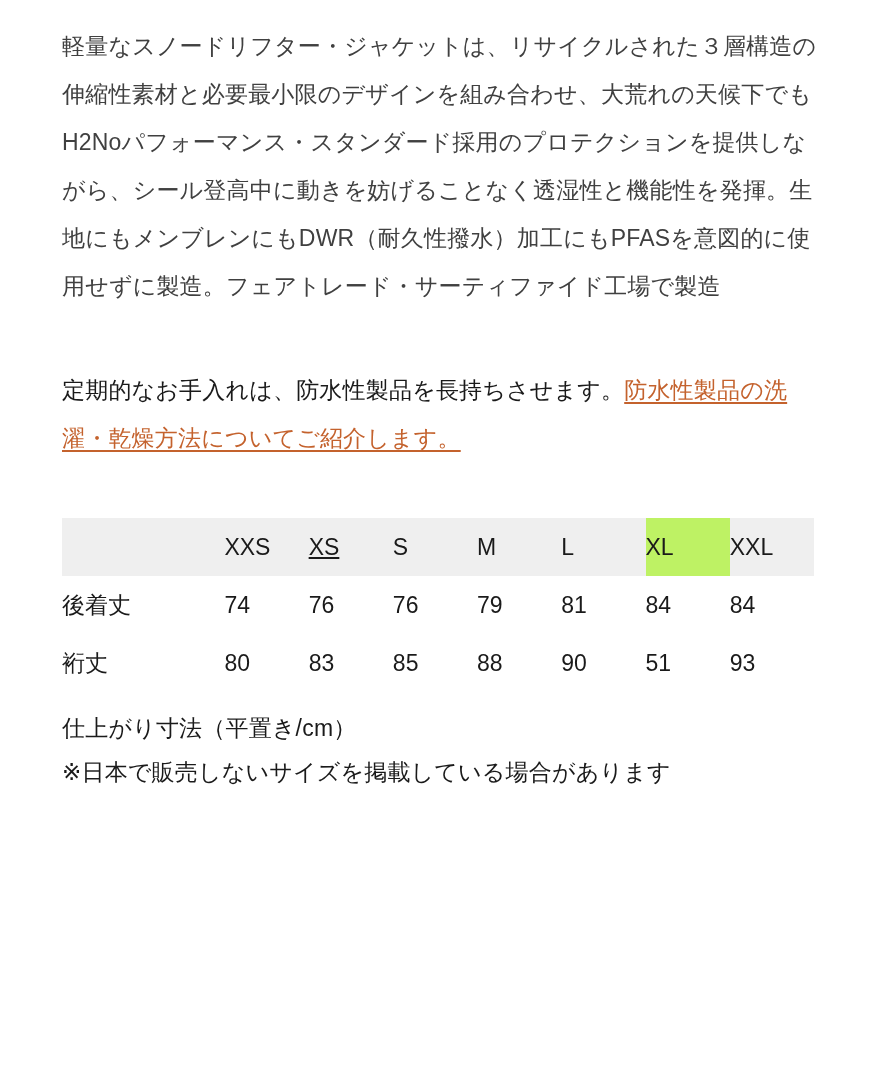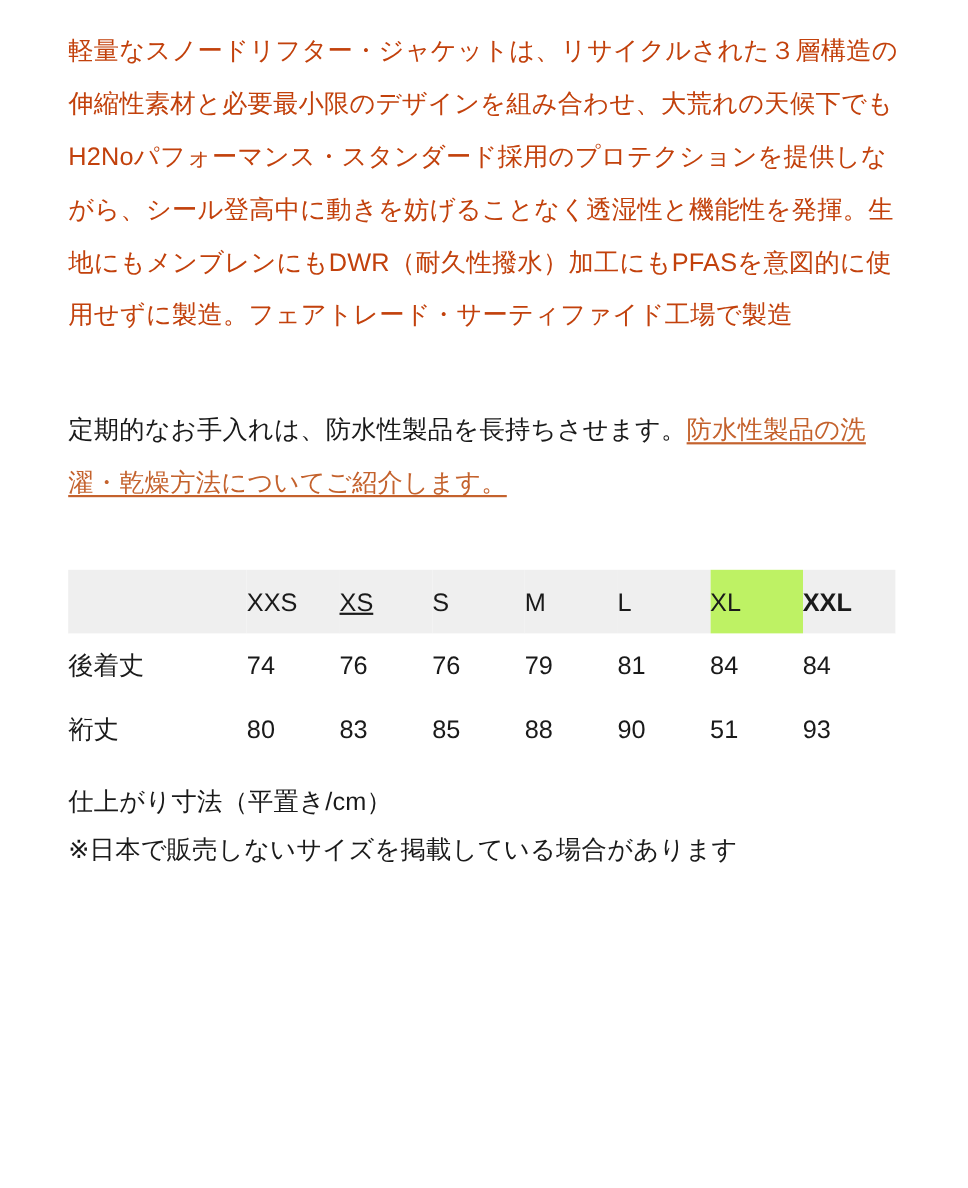--- a/index.html
+++ b/index.html
@@ -18,21 +18,21 @@
     width: 880px;
     min-height: 1080px;
     box-sizing: border-box;
     padding: 22px 62px 0 62px;
     position: relative;
   }
   .body-copy {
     font-size: 23px;
     line-height: 48px;
     letter-spacing: 0.2px;
-    color: #c2410c;
+    color: #404040;
     margin: 0;
     text-align: left;
   }
   .para-gap {
     height: 56px;
   }
   .care-para {
     font-size: 23px;
     line-height: 48px;
     letter-spacing: 0.2px;
@@ -118,21 +118,21 @@
       </colgroup>
       <thead>
         <tr>
           <th class="corner" style="background: rgb(239, 239, 239);"></th>
           <th class="val" style="background: rgb(239, 239, 239);">XXS</th>
           <th class="val" style="background: rgb(239, 239, 239); text-decoration: underline;">XS</th>
           <th class="val" style="background: rgb(239, 239, 239);">S</th>
           <th class="val" style="background: rgb(239, 239, 239);">M</th>
           <th class="val" style="background: rgb(239, 239, 239);">L</th>
           <th class="val" style="background: #bef264;">XL</th>
-          <th class="val" style="background: rgb(239, 239, 239); font-weight: bold;">XXL</th>
+          <th class="val" style="background: rgb(239, 239, 239);">XXL</th>
         </tr>
       </thead>
       <tbody>
         <tr>
           <td class="rowlabel">後着丈</td>
           <td class="val">74</td>
           <td class="val">76</td>
           <td class="val">76</td>
           <td class="val">79</td>
           <td class="val">81</td>

